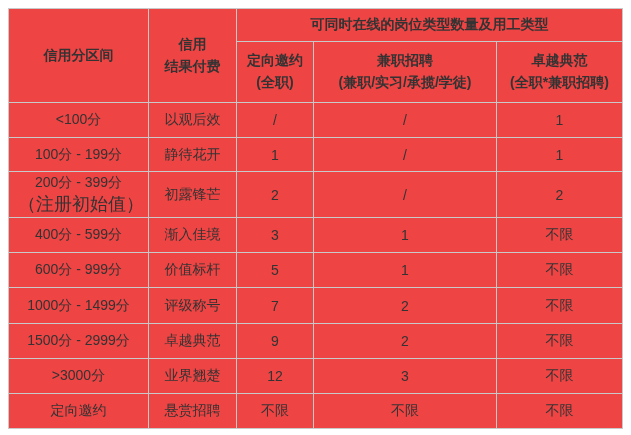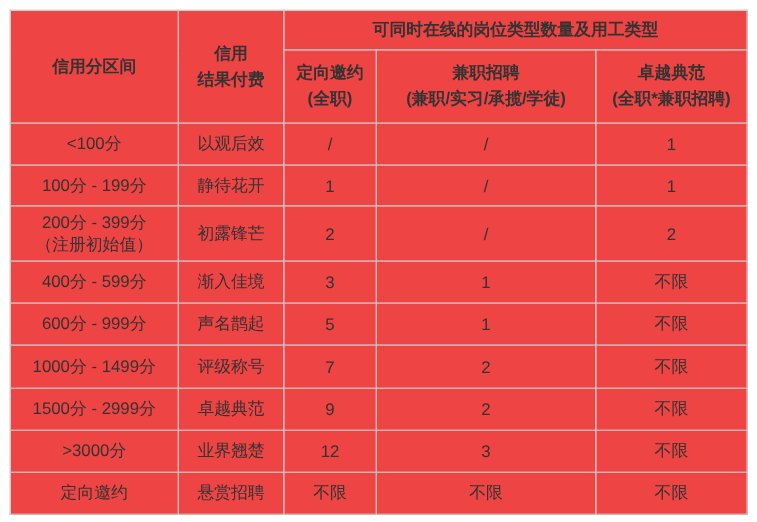--- a/index.html
+++ b/index.html
@@ -38,21 +38,21 @@
     font-weight: bold;
     font-size: 14px;
   }
   tr.hdr-row-1 { height: 33px; }
   tr.hdr-row-2 { height: 61px; }
   tr.body-row   { height: 35px; }
   tr.body-row-2 { height: 34px; }
   tr.body-row-tall { height: 46px; }
   tr.body-row-6 { height: 36px; }
   .two-line span { display: block; line-height: 1.55; }
-  .cell-sub { display: block; font-size: 14px; }
+  .cell-sub { display: block; font-size: 18px; text-align: right; }
 </style>
 </head>
 <body>
 
 <div class="page">
   <table class="credit-table">
     <colgroup>
       <col style="width:140px">
       <col style="width:88px">
       <col style="width:77px">
@@ -110,21 +110,21 @@
       </tr>
       <tr class="body-row">
         <td>400分 - 599分</td>
         <td>渐入佳境</td>
         <td>3</td>
         <td>1</td>
         <td>不限</td>
       </tr>
       <tr class="body-row">
         <td>600分 - 999分</td>
-        <td>声名鹊起</td>
+        <td>价值标杆</td>
         <td>5</td>
         <td>1</td>
         <td>不限</td>
       </tr>
       <tr class="body-row-6">
         <td>1000分 - 1499分</td>
         <td>评级称号</td>
         <td>7</td>
         <td>2</td>
         <td>不限</td>

